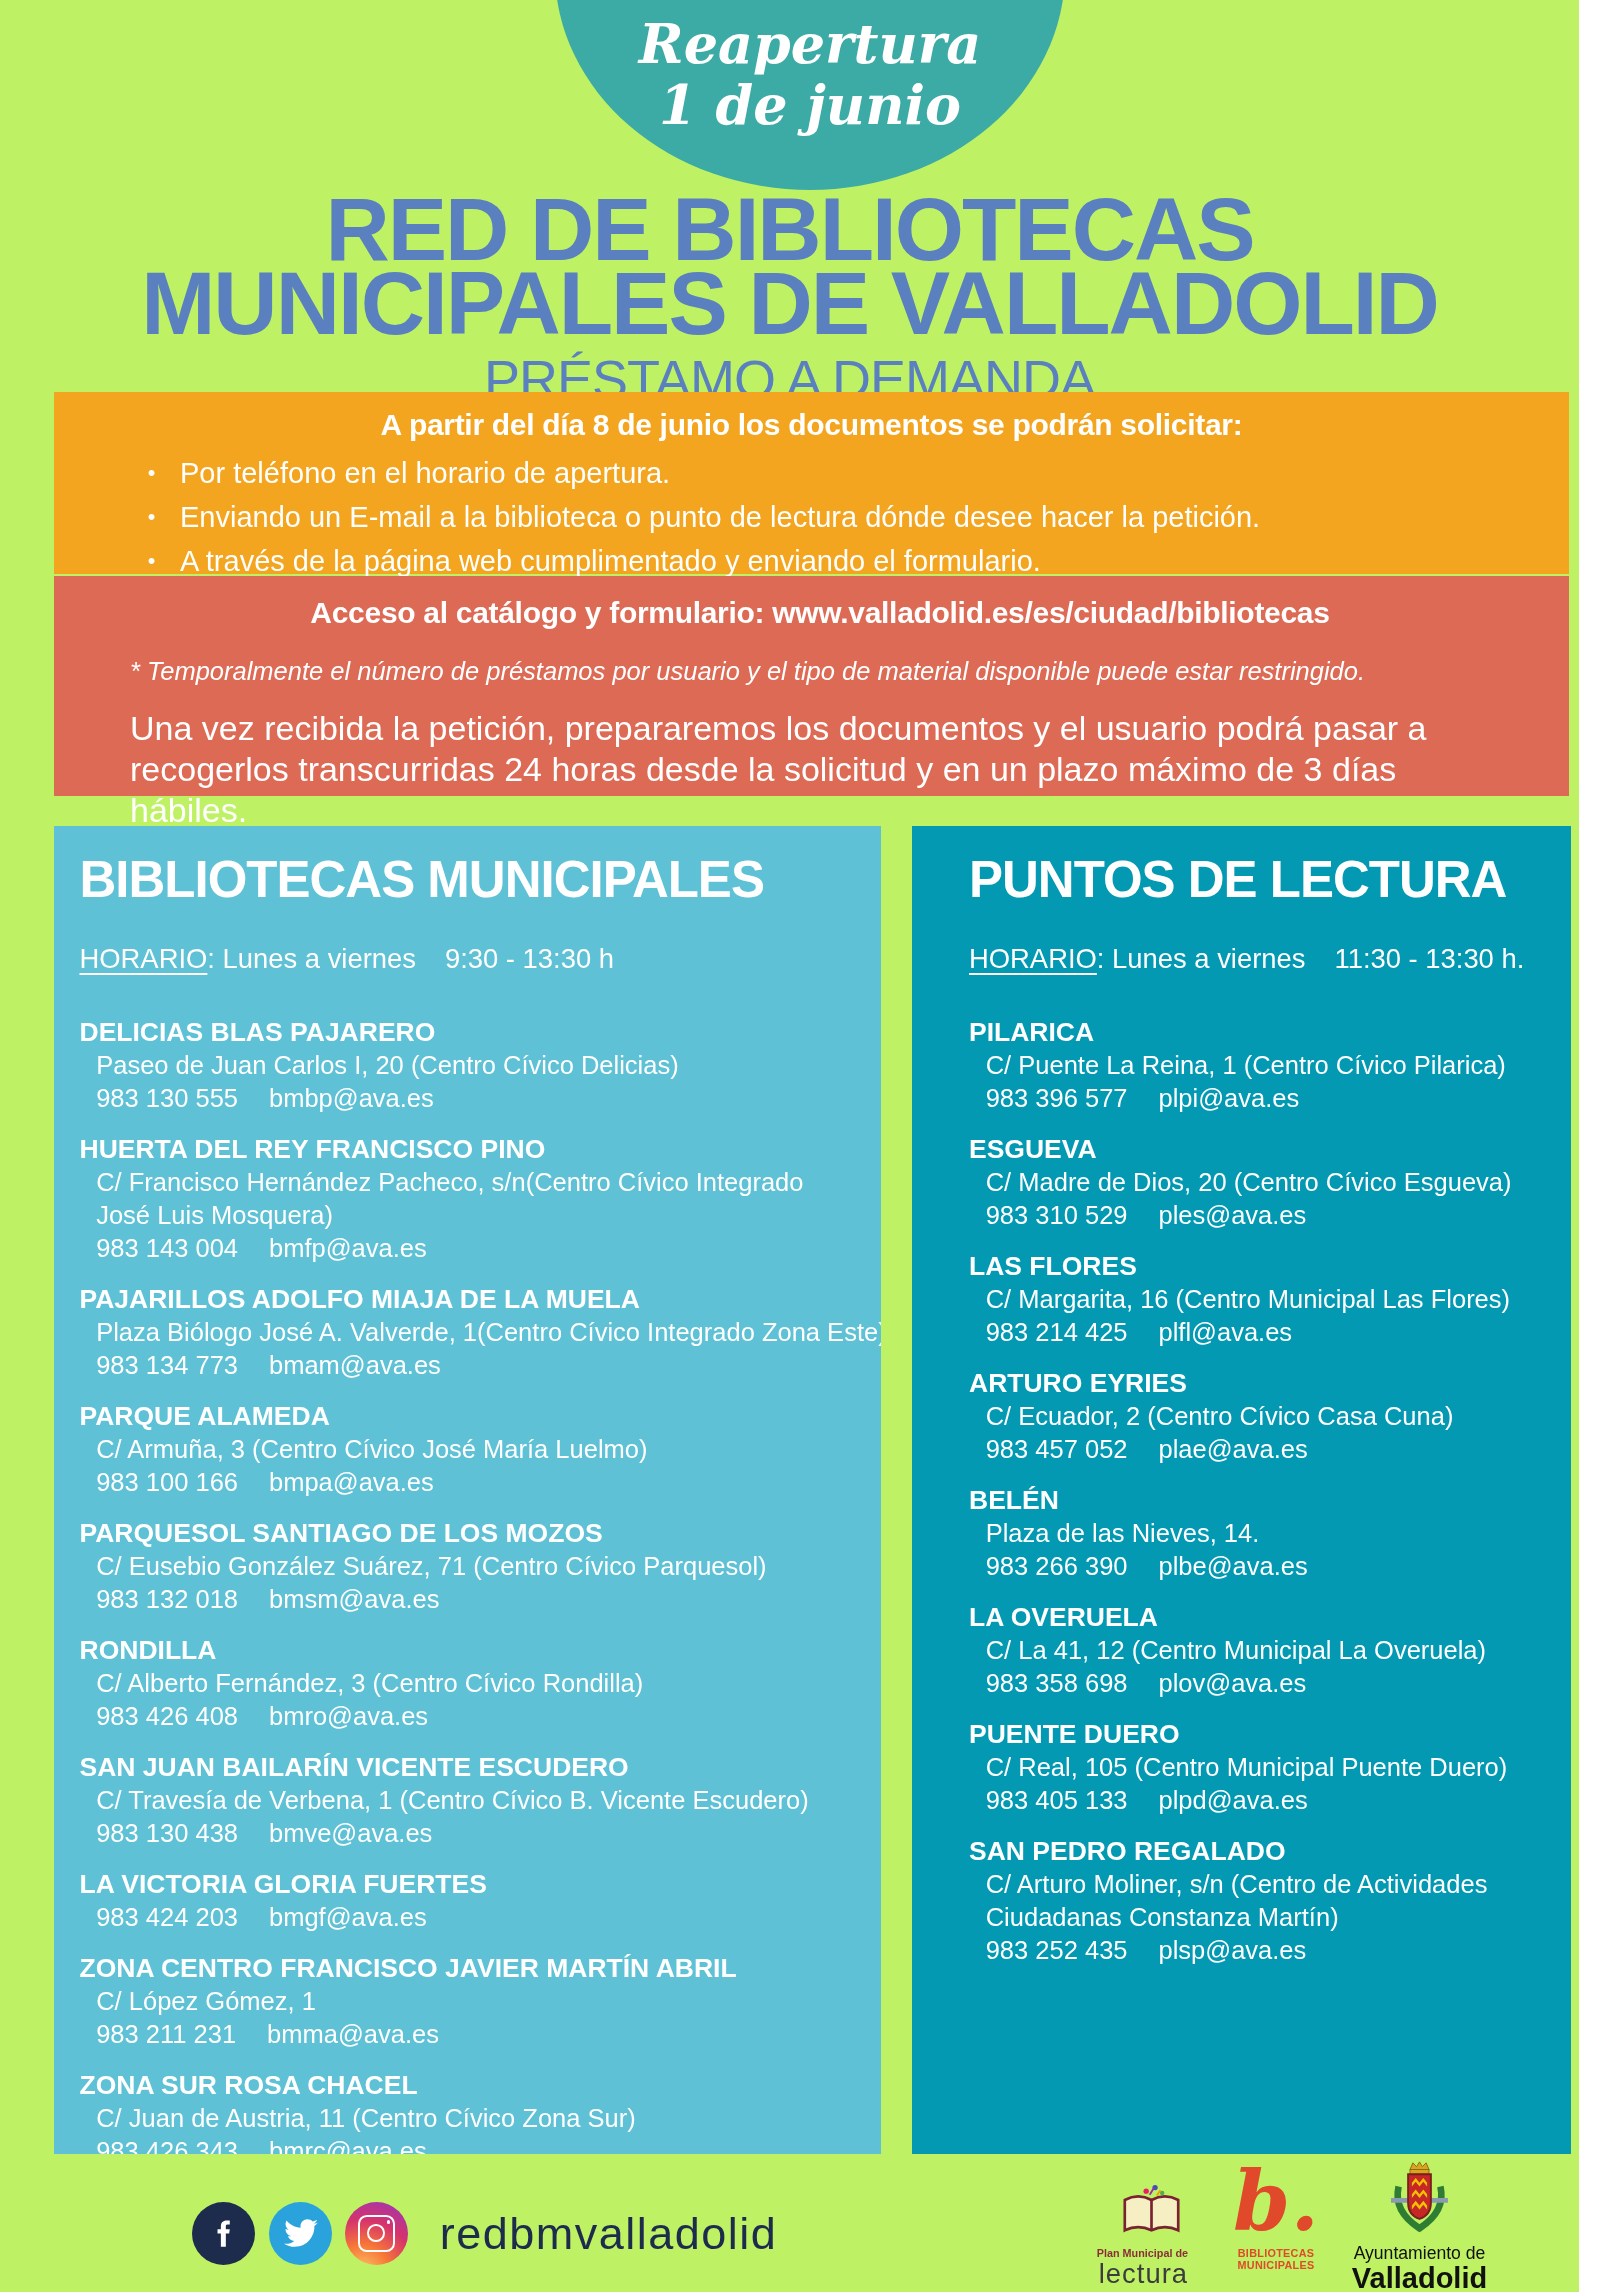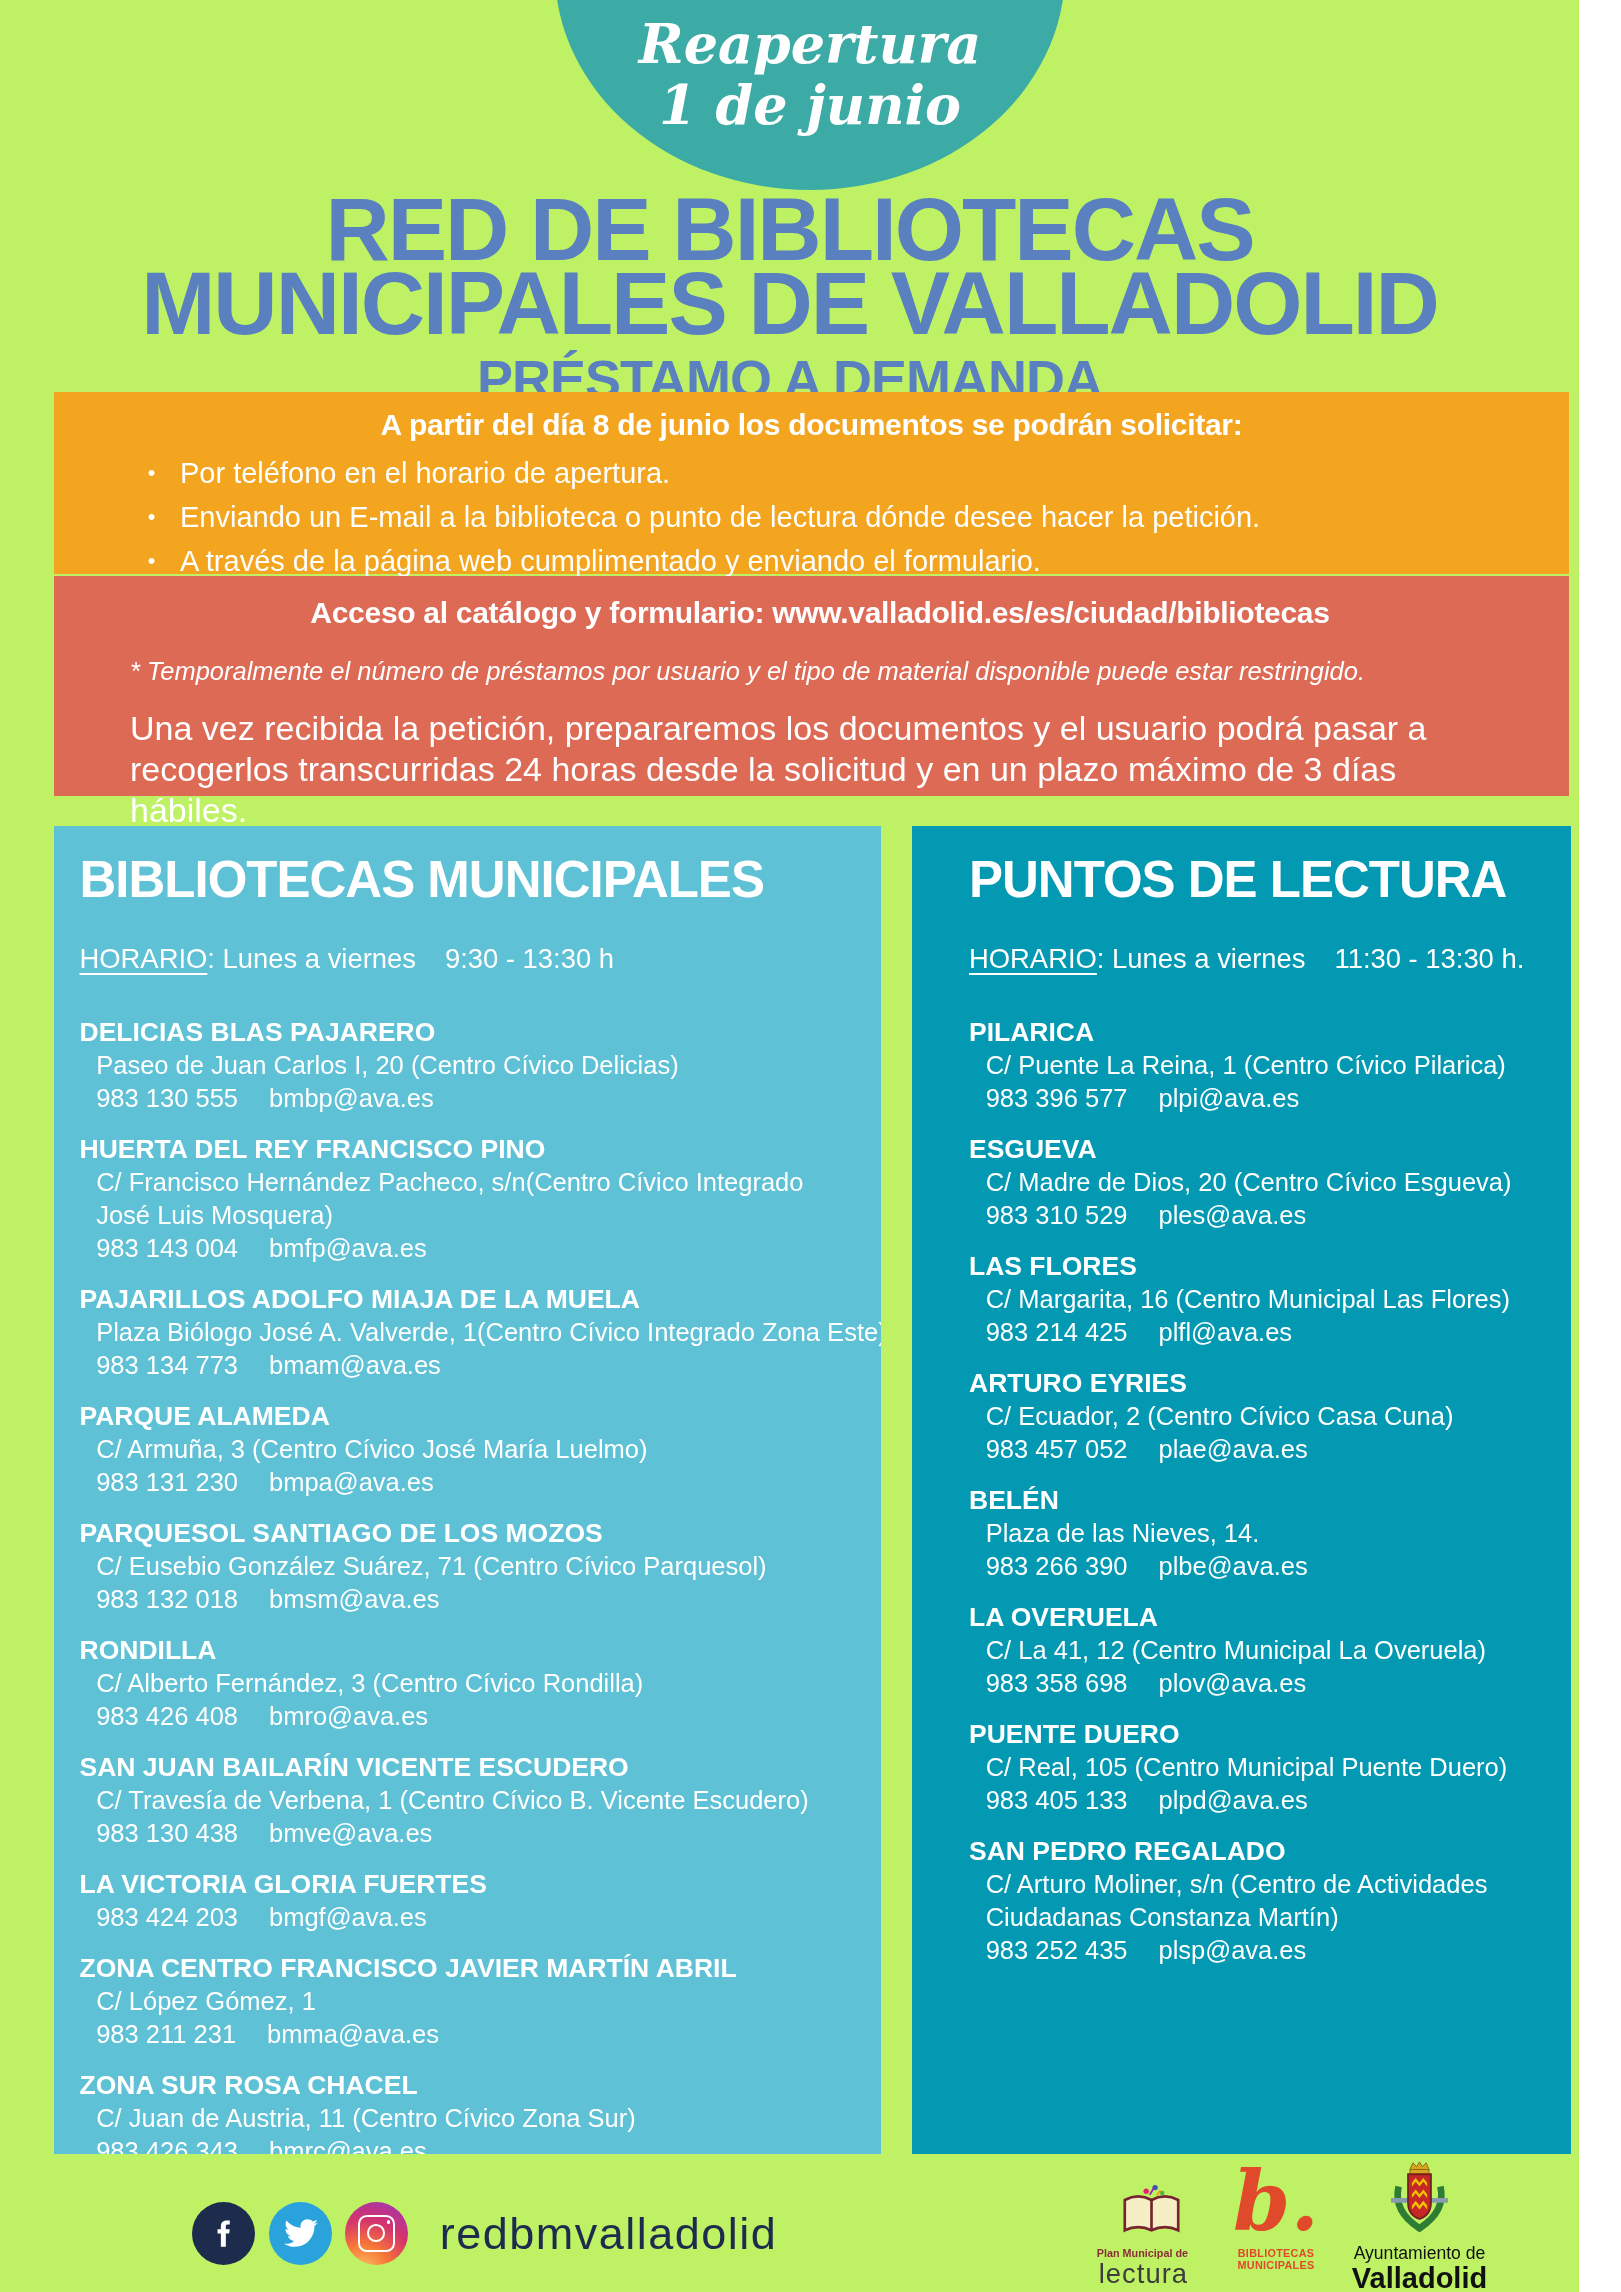--- a/index.html
+++ b/index.html
@@ -11,21 +11,21 @@
   
   .badge { position:absolute; left:555px; top:-247px; width:510px; height:437px;
            background:#3daba5; border-radius:50%; }
   .badge-text { position:absolute; left:0; right:0; top:261px; text-align:center;
                 color:#fff; font-family:"DejaVu Serif", serif; font-style:italic;
                 font-weight:700; font-size:54px; line-height:61px; }
 
   
   .title { position:absolute; top:192px; left:0; width:100%; text-align:center; color:#5b80bf; }
   .title-main { font-size:89px; font-weight:800; line-height:74px; letter-spacing:-2px; }
-  .title-sub  { font-size:54px; font-weight:700; letter-spacing:-1px; margin-top:7.8px; }
+  .title-sub  { font-size:54px; font-weight:400; letter-spacing:-1px; margin-top:7.8px; }
 
   
   .box { position:absolute; left:54px; width:1515px; box-sizing:border-box; color:#fff; }
   .box-orange { top:392px; height:182px; background:#f4a51f; padding:15.7px 69px 0 69px; }
   .orange-heading { text-align:center; font-size:30px; font-weight:800; letter-spacing:-0.3px; margin-bottom:9.8px; }
   .bullet-list { margin:0; padding:0; list-style:none; }
   .bullet-list li { display:flex; font-size:29px; font-weight:300; line-height:44px; }
   .bullet-list li::before { content:"•"; font-size:21.6px; width:57px; text-align:center; flex:0 0 57px; }
 
   .box-red { top:576px; height:220px; background:#dd6a55; padding:19.6px 59px 0 76px; }
@@ -138,21 +138,21 @@
           <div class="entry-address">Plaza Biólogo José A. Valverde, 1(Centro Cívico Integrado Zona Este)</div>
           <div class="entry-contact">
             <span class="entry-phone">983 134 773</span><span class="entry-email">bmam@ava.es</span>
           </div>
         </div>
 
         <div class="entry">
           <div class="entry-name">PARQUE ALAMEDA</div>
           <div class="entry-address">C/ Armuña, 3 (Centro Cívico José María Luelmo)</div>
           <div class="entry-contact">
-            <span class="entry-phone">983 131 230</span><span class="entry-email">bmpa@ava.es</span>
+            <span class="entry-phone">983 100 166</span><span class="entry-email">bmpa@ava.es</span>
           </div>
         </div>
 
         <div class="entry">
           <div class="entry-name">PARQUESOL SANTIAGO DE LOS MOZOS</div>
           <div class="entry-address">C/ Eusebio González Suárez, 71 (Centro Cívico Parquesol)</div>
           <div class="entry-contact">
             <span class="entry-phone">983 132 018</span><span class="entry-email">bmsm@ava.es</span>
           </div>
         </div>

